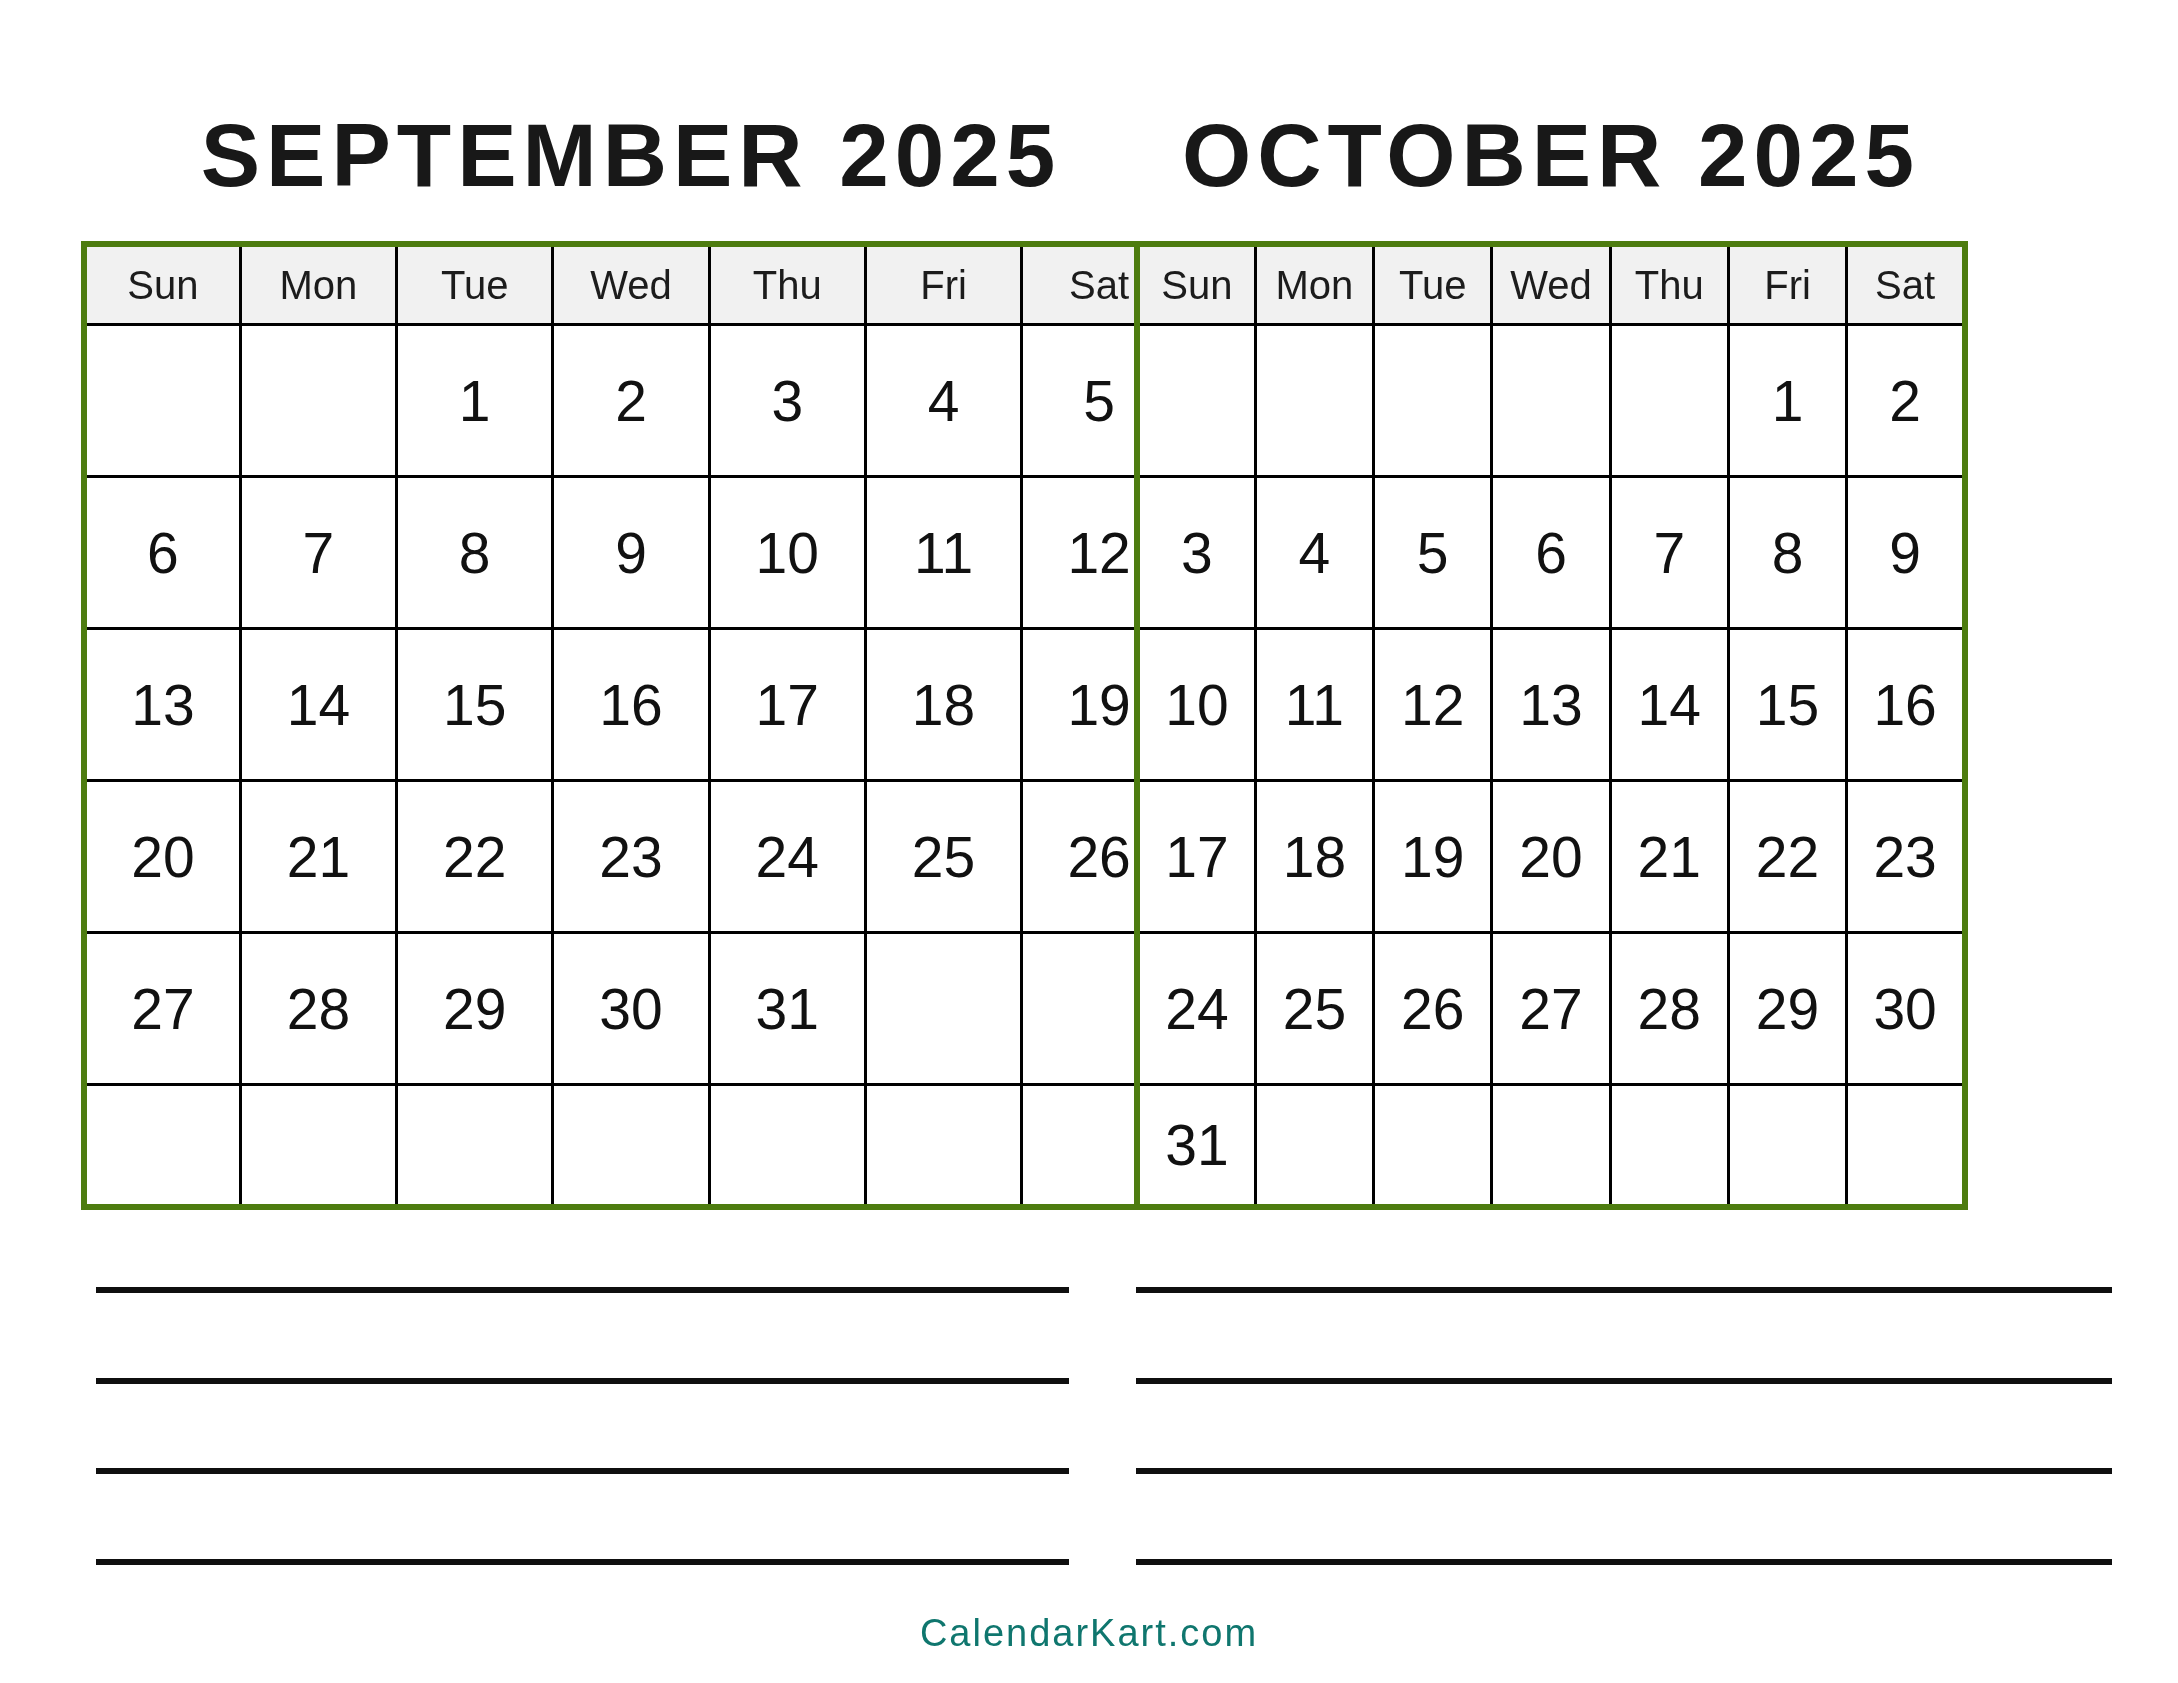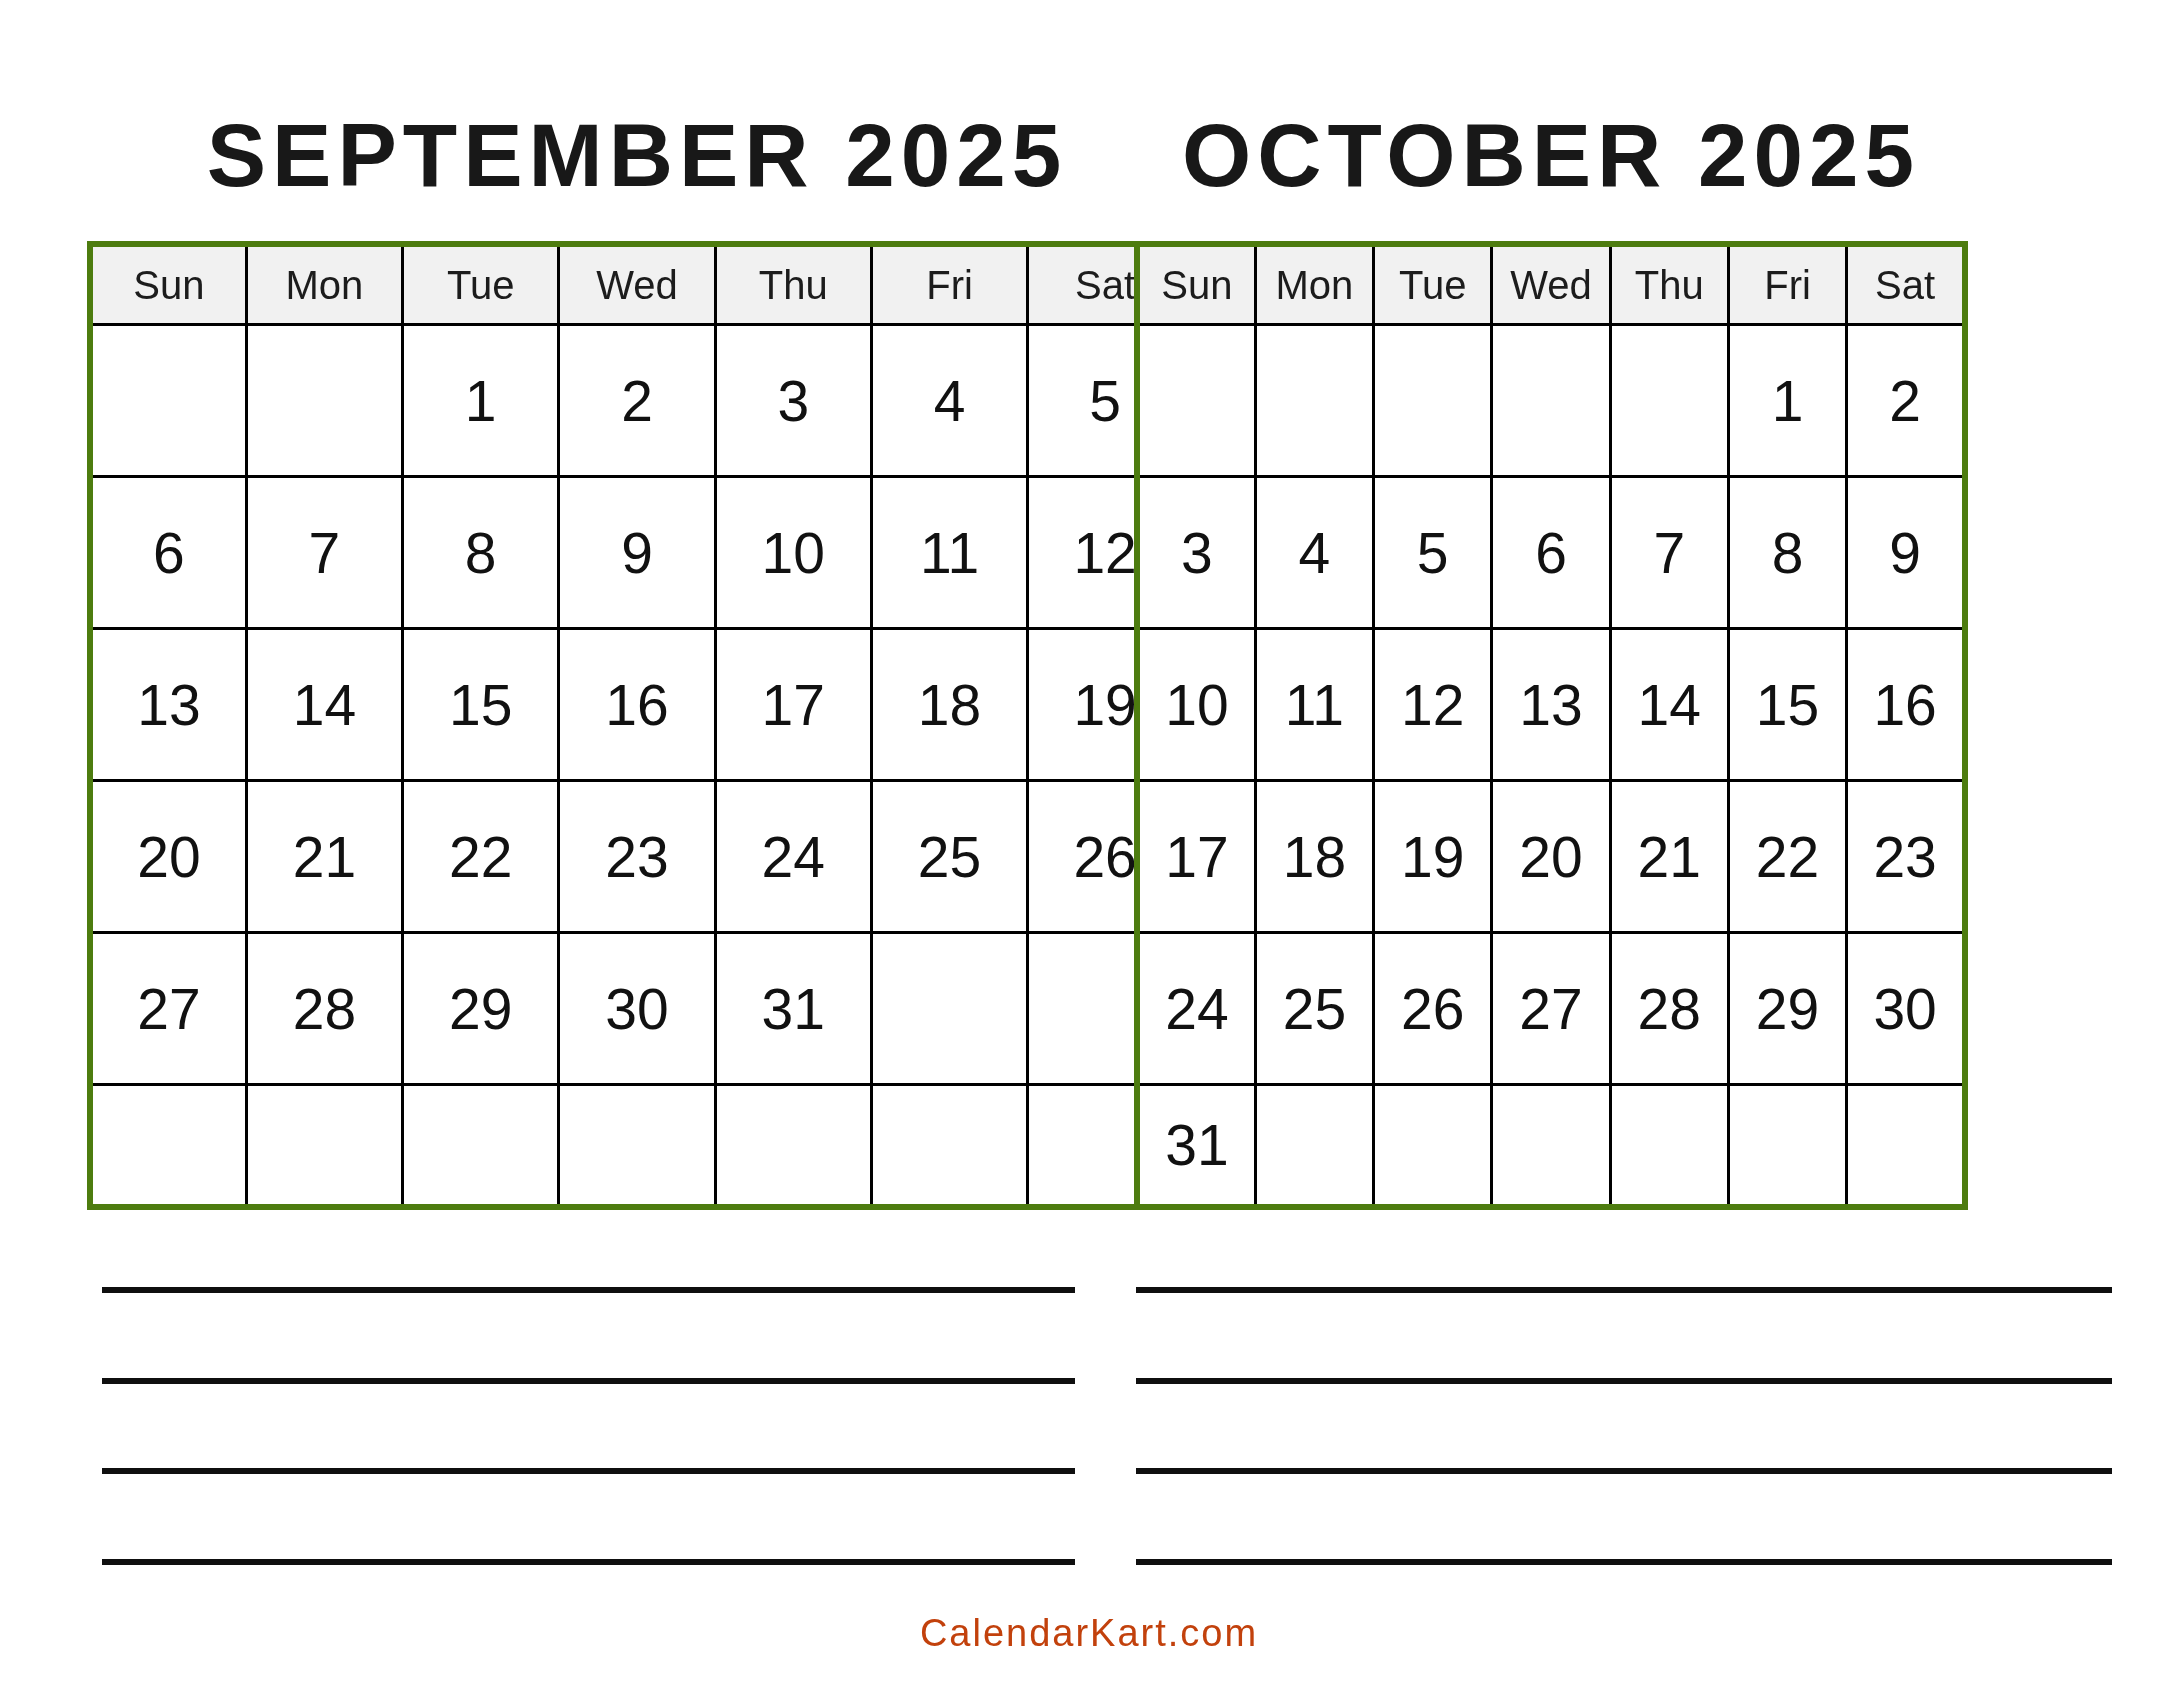--- a/index.html
+++ b/index.html
@@ -14,21 +14,21 @@
     background: #ffffff;
     font-family: "Liberation Sans", sans-serif;
     color: #1c1c1c;
     overflow: hidden;
   }
   .cal {
     position: absolute;
     top: 0;
     height: 100%;
   }
-  .cal-0 { left: 87px;  width: 1100px; }
+  .cal-0 { left: 81px;  width: 1100px; }
   .cal-1 { left: 1134px; width: 834px; }
 
   .cal-title {
     position: absolute;
     top: 111px;
     left: 0;
     width: 100%;
     margin: 0;
     text-align: center;
     font-size: 89px;
@@ -86,21 +86,21 @@
 
   .brand-footer {
     position: absolute;
     top: 1612px;
     left: 0;
     width: 100%;
     text-align: center;
     font-size: 38px;
     font-weight: 400;
     letter-spacing: 2px;
-    color: #c2410c;
+    color: #0f766e;
   }
 </style>
 </head>
 <body>
 
 <div class="page">
 
   <section class="cal cal-0">
     <h1 class="cal-title">SEPTEMBER 2025</h1>
     <table class="cal-grid">

